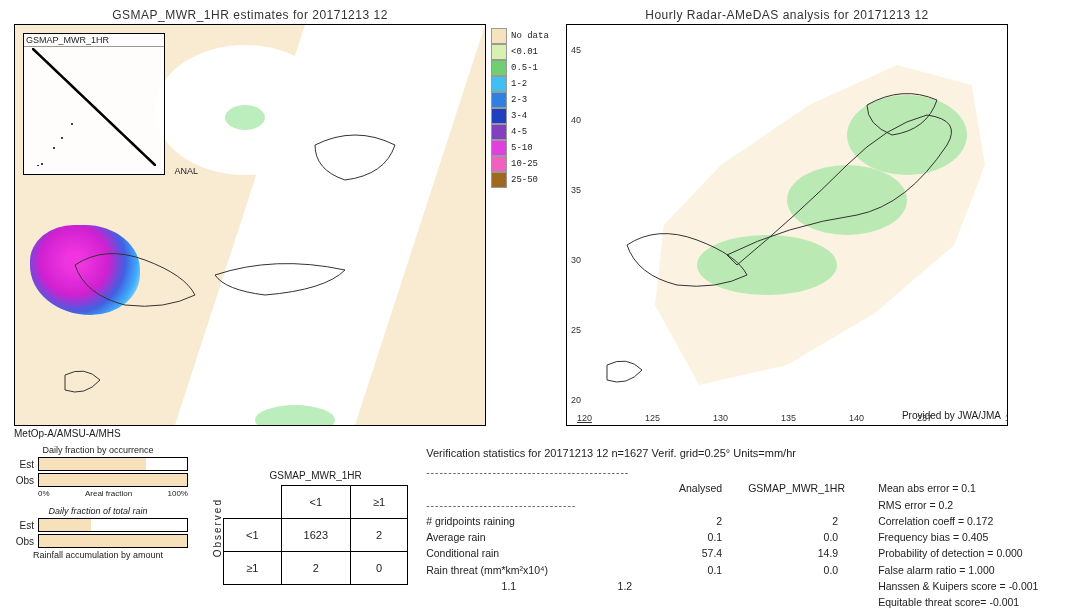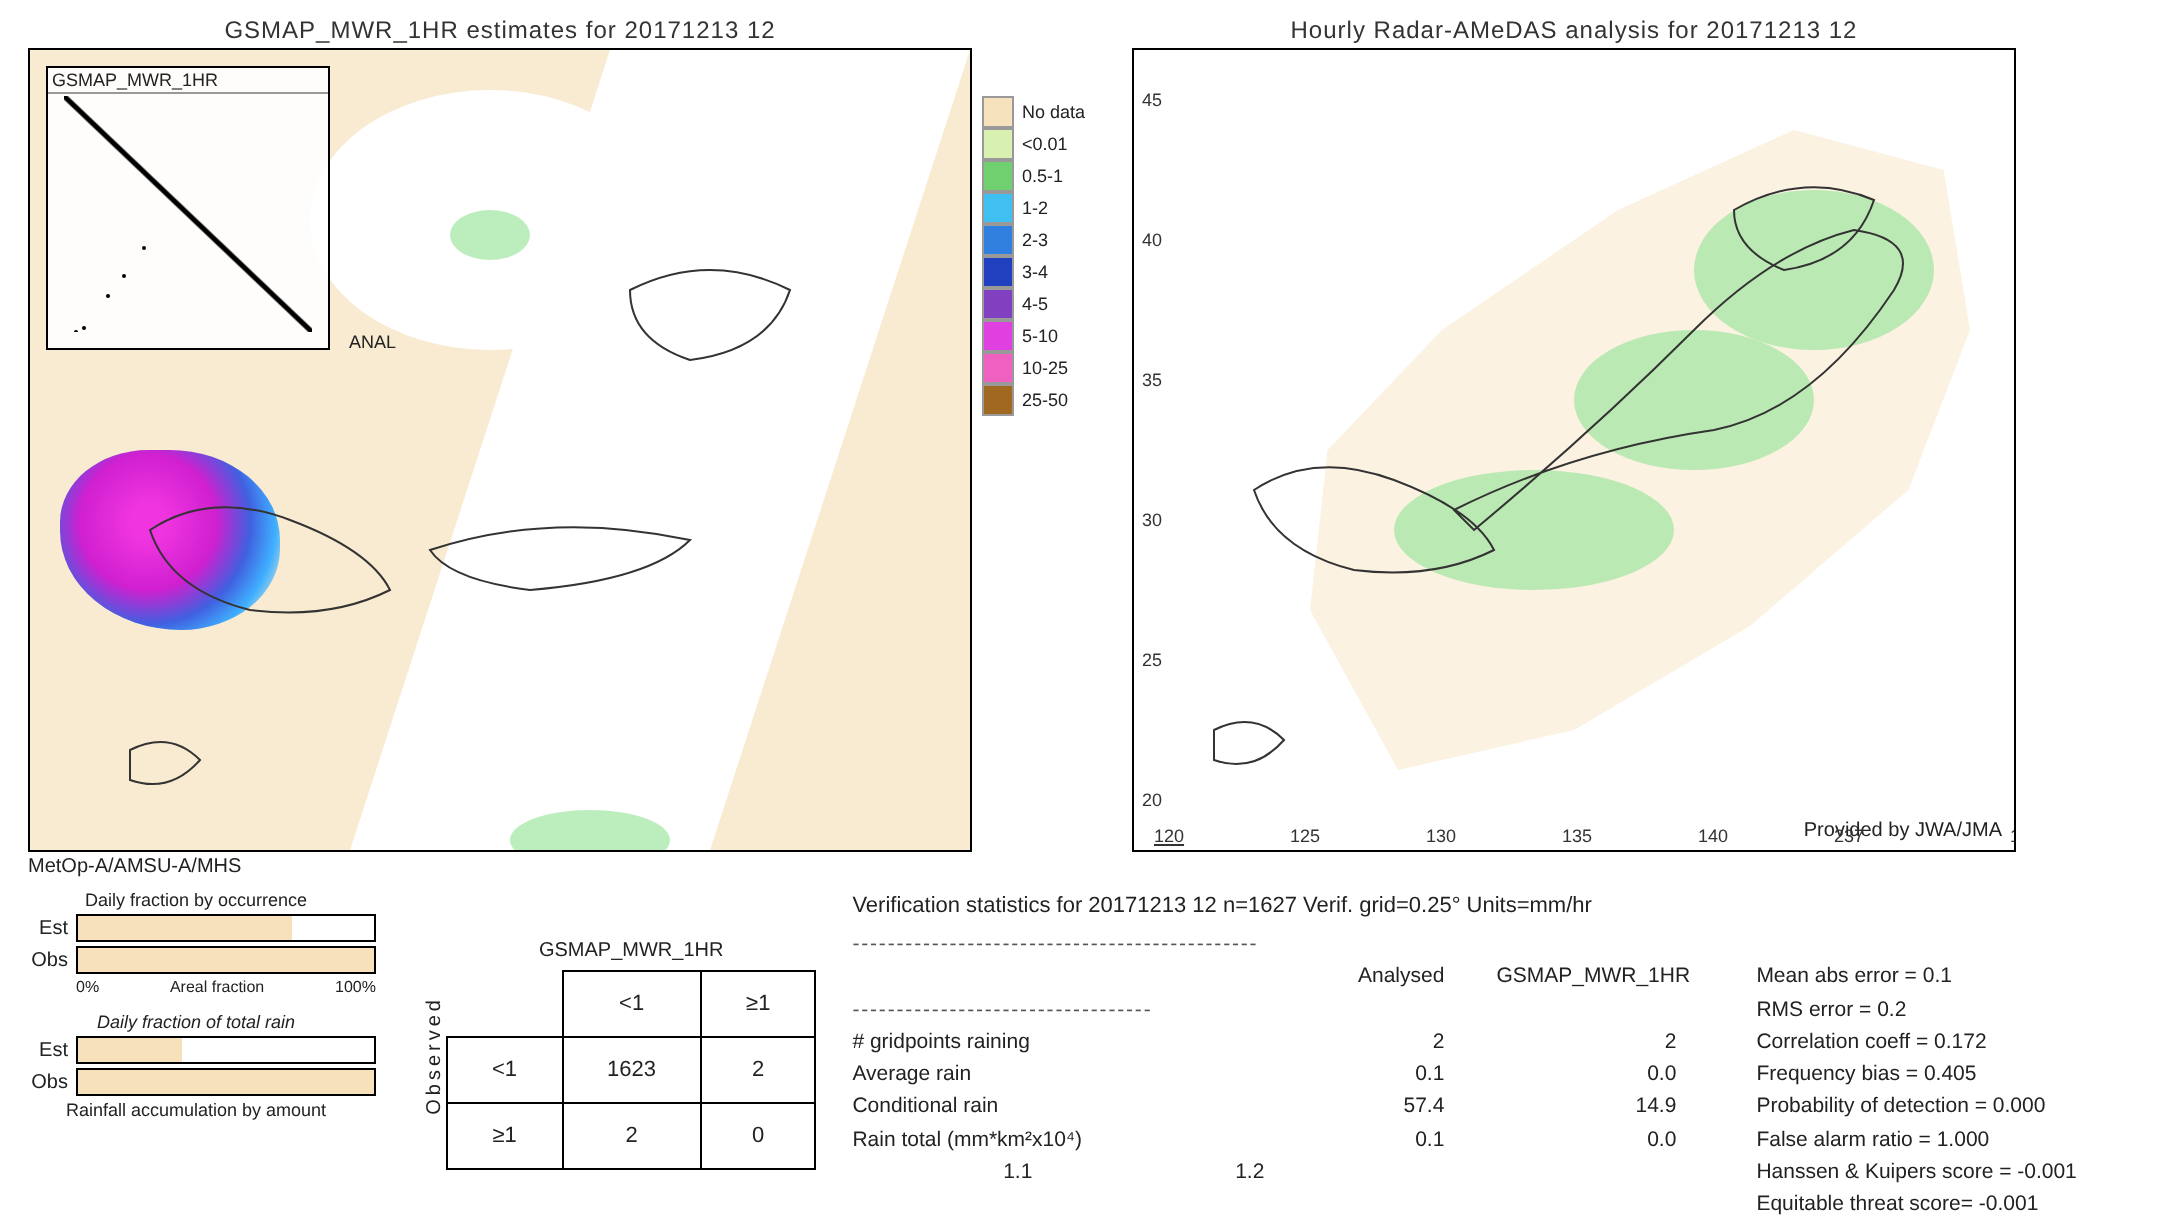--- a/index.html
+++ b/index.html
@@ -29,22 +29,23 @@
     height: 400px;
     border: 1px solid #000;
     position: relative;
     background: #fff;
     overflow: hidden;
   }
   .map-box.right { width: 440px; }
   
   .legend-wrap {
     position: absolute;
-    top: 40px; right: -80px;
+    top: 20px; right: -80px;
     width: 75px;
+    font-family: Liberation Mono, monospace;
   }
   .legend-cell {
     display: flex; align-items: center; font-size: 9px;
   }
   .swatch {
     width: 14px; height: 14px;
     border: 1px solid #999;
     margin-right: 4px;
     flex: none;
   }
@@ -350,21 +351,21 @@
                 <div class="col-a">Average rain</div>
     <div class="col-b">0.1</div>
     <div class="col-c">0.0</div>
               </div>
               <div class="stats-cols">
                 <div class="col-a">Conditional rain</div>
     <div class="col-b">57.4</div>
     <div class="col-c">14.9</div>
               </div>
               <div class="stats-cols">
-                <div class="col-a">Rain total (mm*km²x10⁴)</div>
+                <div class="col-a">Rain threat (mm*km²x10⁴)</div>
     <div class="col-b">0.1</div>
     <div class="col-c">0.0</div>
               </div>
               <div class="stats-cols">
     <div class="col-b">1.1</div>
     <div class="col-c">1.2</div>
               </div>
             </div>
         </div>
         <div class="side-metrics" id="side-metrics">

